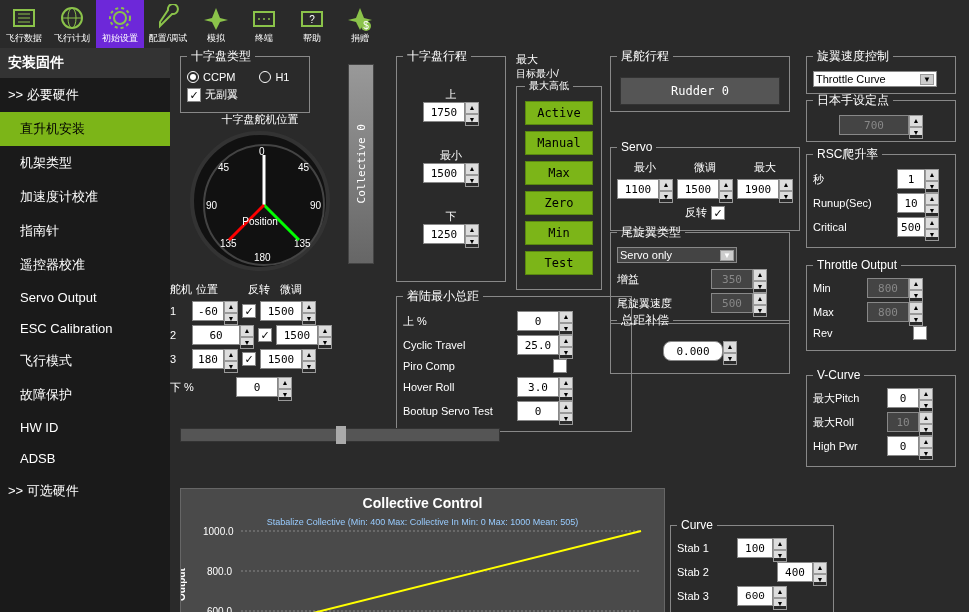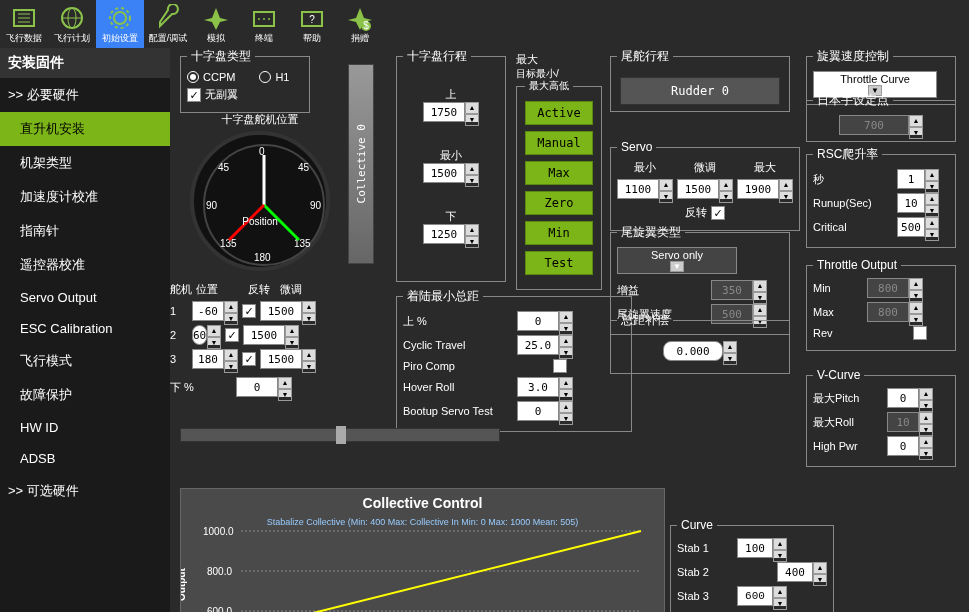--- a/index.html
+++ b/index.html
@@ -1,19 +1,19 @@
 <!DOCTYPE html>
 <html><head>
 <meta charset="utf-8">
 <style>
 * { box-sizing: border-box; margin: 0; padding: 0; }
 body { background: #2a2a2a; color: #fff; font-family: "SimSun", "Microsoft YaHei", sans-serif; font-size: 12px; width: 969px; height: 612px; overflow: hidden; }
 .toolbar { display: flex; height: 48px; background: #2a2a2a; }
 .tool-btn { width: 48px; height: 48px; display: flex; flex-direction: column; align-items: center; justify-content: center; font-size: 9px; cursor: pointer; }
-.tool-btn.active { background: #3b82f6; }
+.tool-btn.active { background: #6d28d9; }
 .tool-icon { width: 28px; height: 28px; display: flex; align-items: center; justify-content: center; }
 .main { display: flex; height: 564px; }
 .sidebar { width: 170px; background: #1a1a1a; flex-shrink: 0; }
 .side-head { background: #333; padding: 6px 8px; font-size: 14px; font-weight: bold; }
 .side-item { padding: 8px 20px; font-size: 13px; cursor: pointer; }
 .side-item.prefix { padding-left: 8px; }
 .side-item.active { background: #7CB518; color: #000; position: relative; }
 .side-item.active::after { content: ""; position: absolute; right: -10px; top: 50%; transform: translateY(-50%); border: 10px solid transparent; border-left-color: #7CB518; }
 .content { flex: 1; padding: 6px; position: relative; }
 fieldset { border: 1px solid #888; padding: 6px; margin: 0; position: absolute; }
@@ -28,21 +28,21 @@
 .radio { width: 12px; height: 12px; border-radius: 50%; border: 1px solid #fff; display: inline-block; vertical-align: middle; position: relative; }
 .radio.checked::after { content: ""; position: absolute; width: 6px; height: 6px; background: #fff; border-radius: 50%; top: 2px; left: 2px; }
 .gauge { width: 140px; height: 140px; background: #111; border-radius: 50%; position: relative; border: 4px solid #333; }
 .gauge-center { position: absolute; top: 50%; left: 50%; transform: translate(-50%, -50%); font-size: 10px; text-align: center; }
 .vbar { width: 26px; height: 200px; background: linear-gradient(#999, #666); border: 1px solid #444; display: flex; align-items: center; justify-content: center; }
 .vbar span { writing-mode: vertical-rl; font-family: monospace; font-size: 11px; transform: rotate(180deg); }
 .slider-track { width: 320px; height: 14px; background: #555; border: 1px solid #333; position: relative; }
 .slider-thumb { position: absolute; width: 10px; height: 18px; background: #aaa; top: -3px; }
 .row { display: flex; align-items: center; gap: 4px; margin-bottom: 4px; }
 .lbl { font-size: 11px; }
-.dropdown { background: #fff; color: #000; border: 1px solid #888; padding: 1px 2px; font-size: 11px; display: flex; align-items: center; justify-content: space-between; flex-direction: column; }
+.dropdown { background: #fff; color: #000; border: 1px solid #888; padding: 1px 2px; font-size: 11px; display: flex; align-items: center; justify-content: space-between; }
 .dropdown .arrow { background: #ccc; border: 1px solid #999; width: 14px; text-align: center; font-size: 8px; }
 .dropdown.dark { background: #444; color: #fff; }
 .long-btn { background: #555; border: 1px solid #333; padding: 6px; width: 160px; text-align: center; font-family: monospace; cursor: pointer; }
 .chart-area { position: absolute; left: 10px; top: 440px; width: 485px; height: 160px; background: #4a4a4a; border: 1px solid #666; }
 .chart-title { text-align: center; font-weight: bold; padding: 6px; font-size: 14px; }
 svg text { fill: #fff; font-size: 10px; }
 </style>
 </head>
 <body>
 
@@ -211,21 +211,21 @@
               <input value="1500" style="">
               <span class="spinner">
                 <div>▲</div>
                 <div>▼</div>
               </span>
             </span>
           </div>
           <div class="row">
             <span style="width:18px">2</span>
             <span class="num-input">
-              <input style="width: 15px; border-radius: 10px;" value="60">
+              <input style="width: 48px;" value="60">
               <span class="spinner">
                 <div>▲</div>
                 <div>▼</div>
               </span>
             </span>
             <span class="check">✓</span>
             <span class="num-input">
               <input value="1500" style="">
               <span class="spinner">
                 <div>▲</div>

